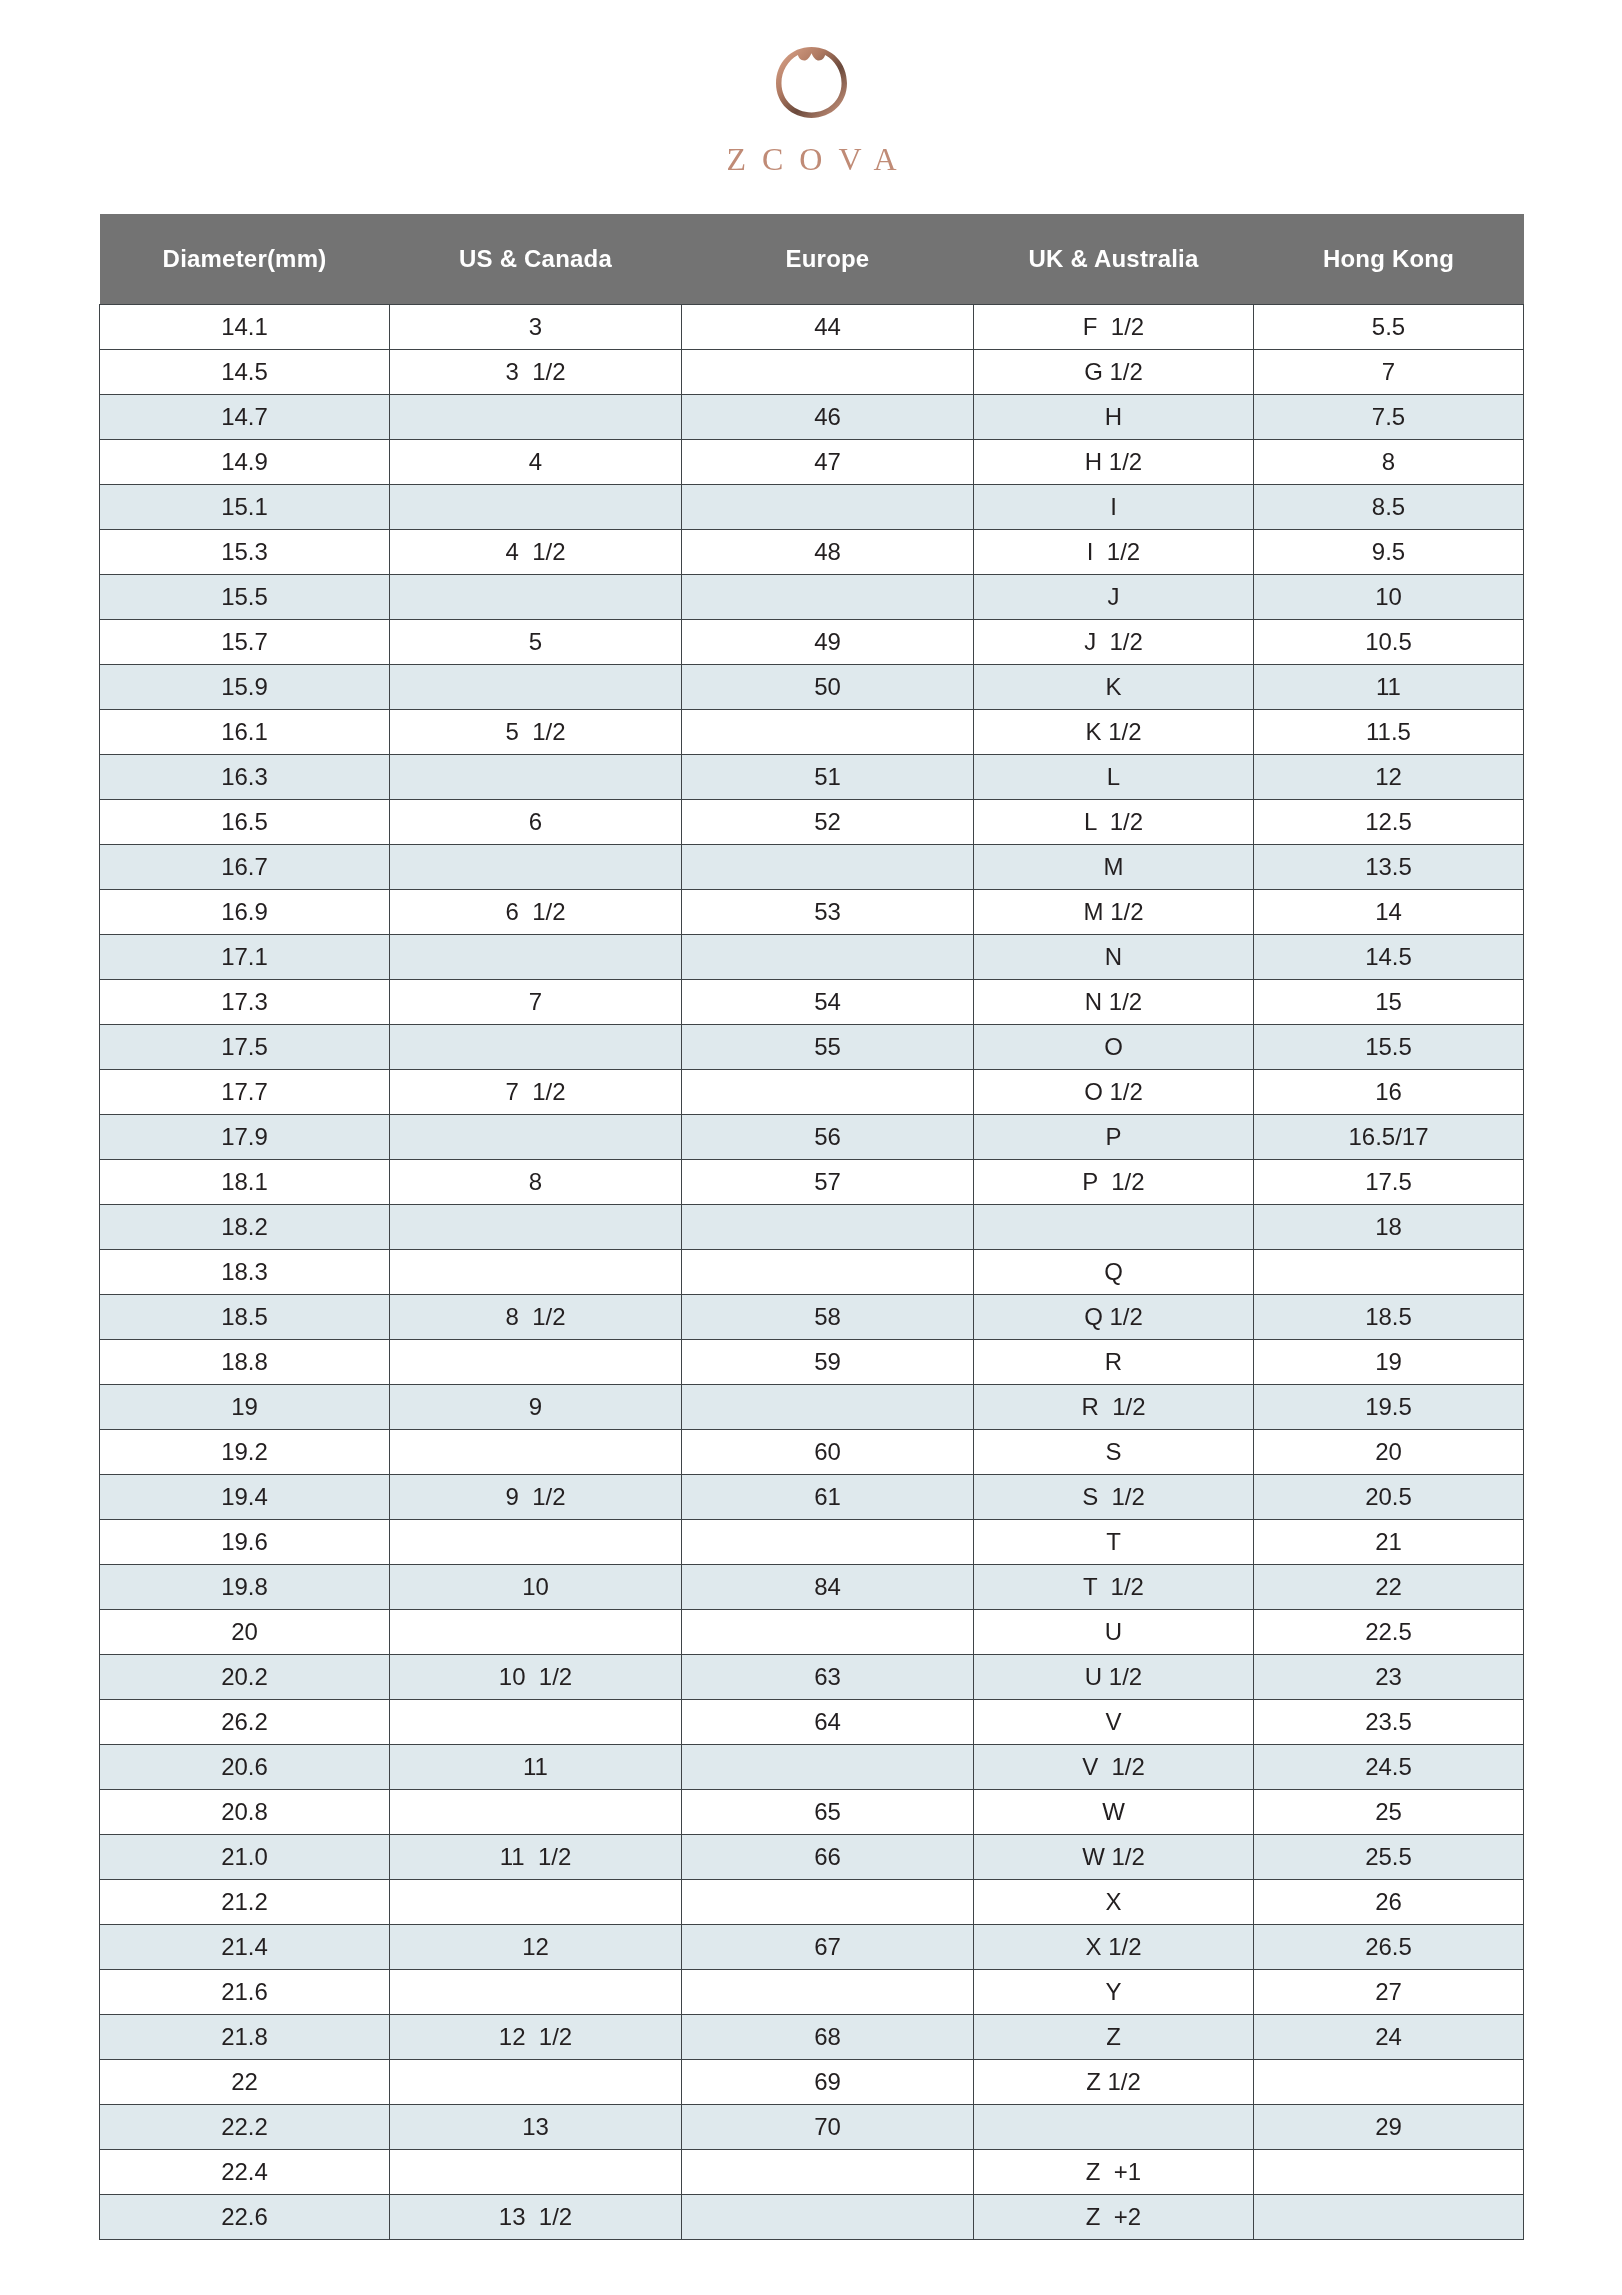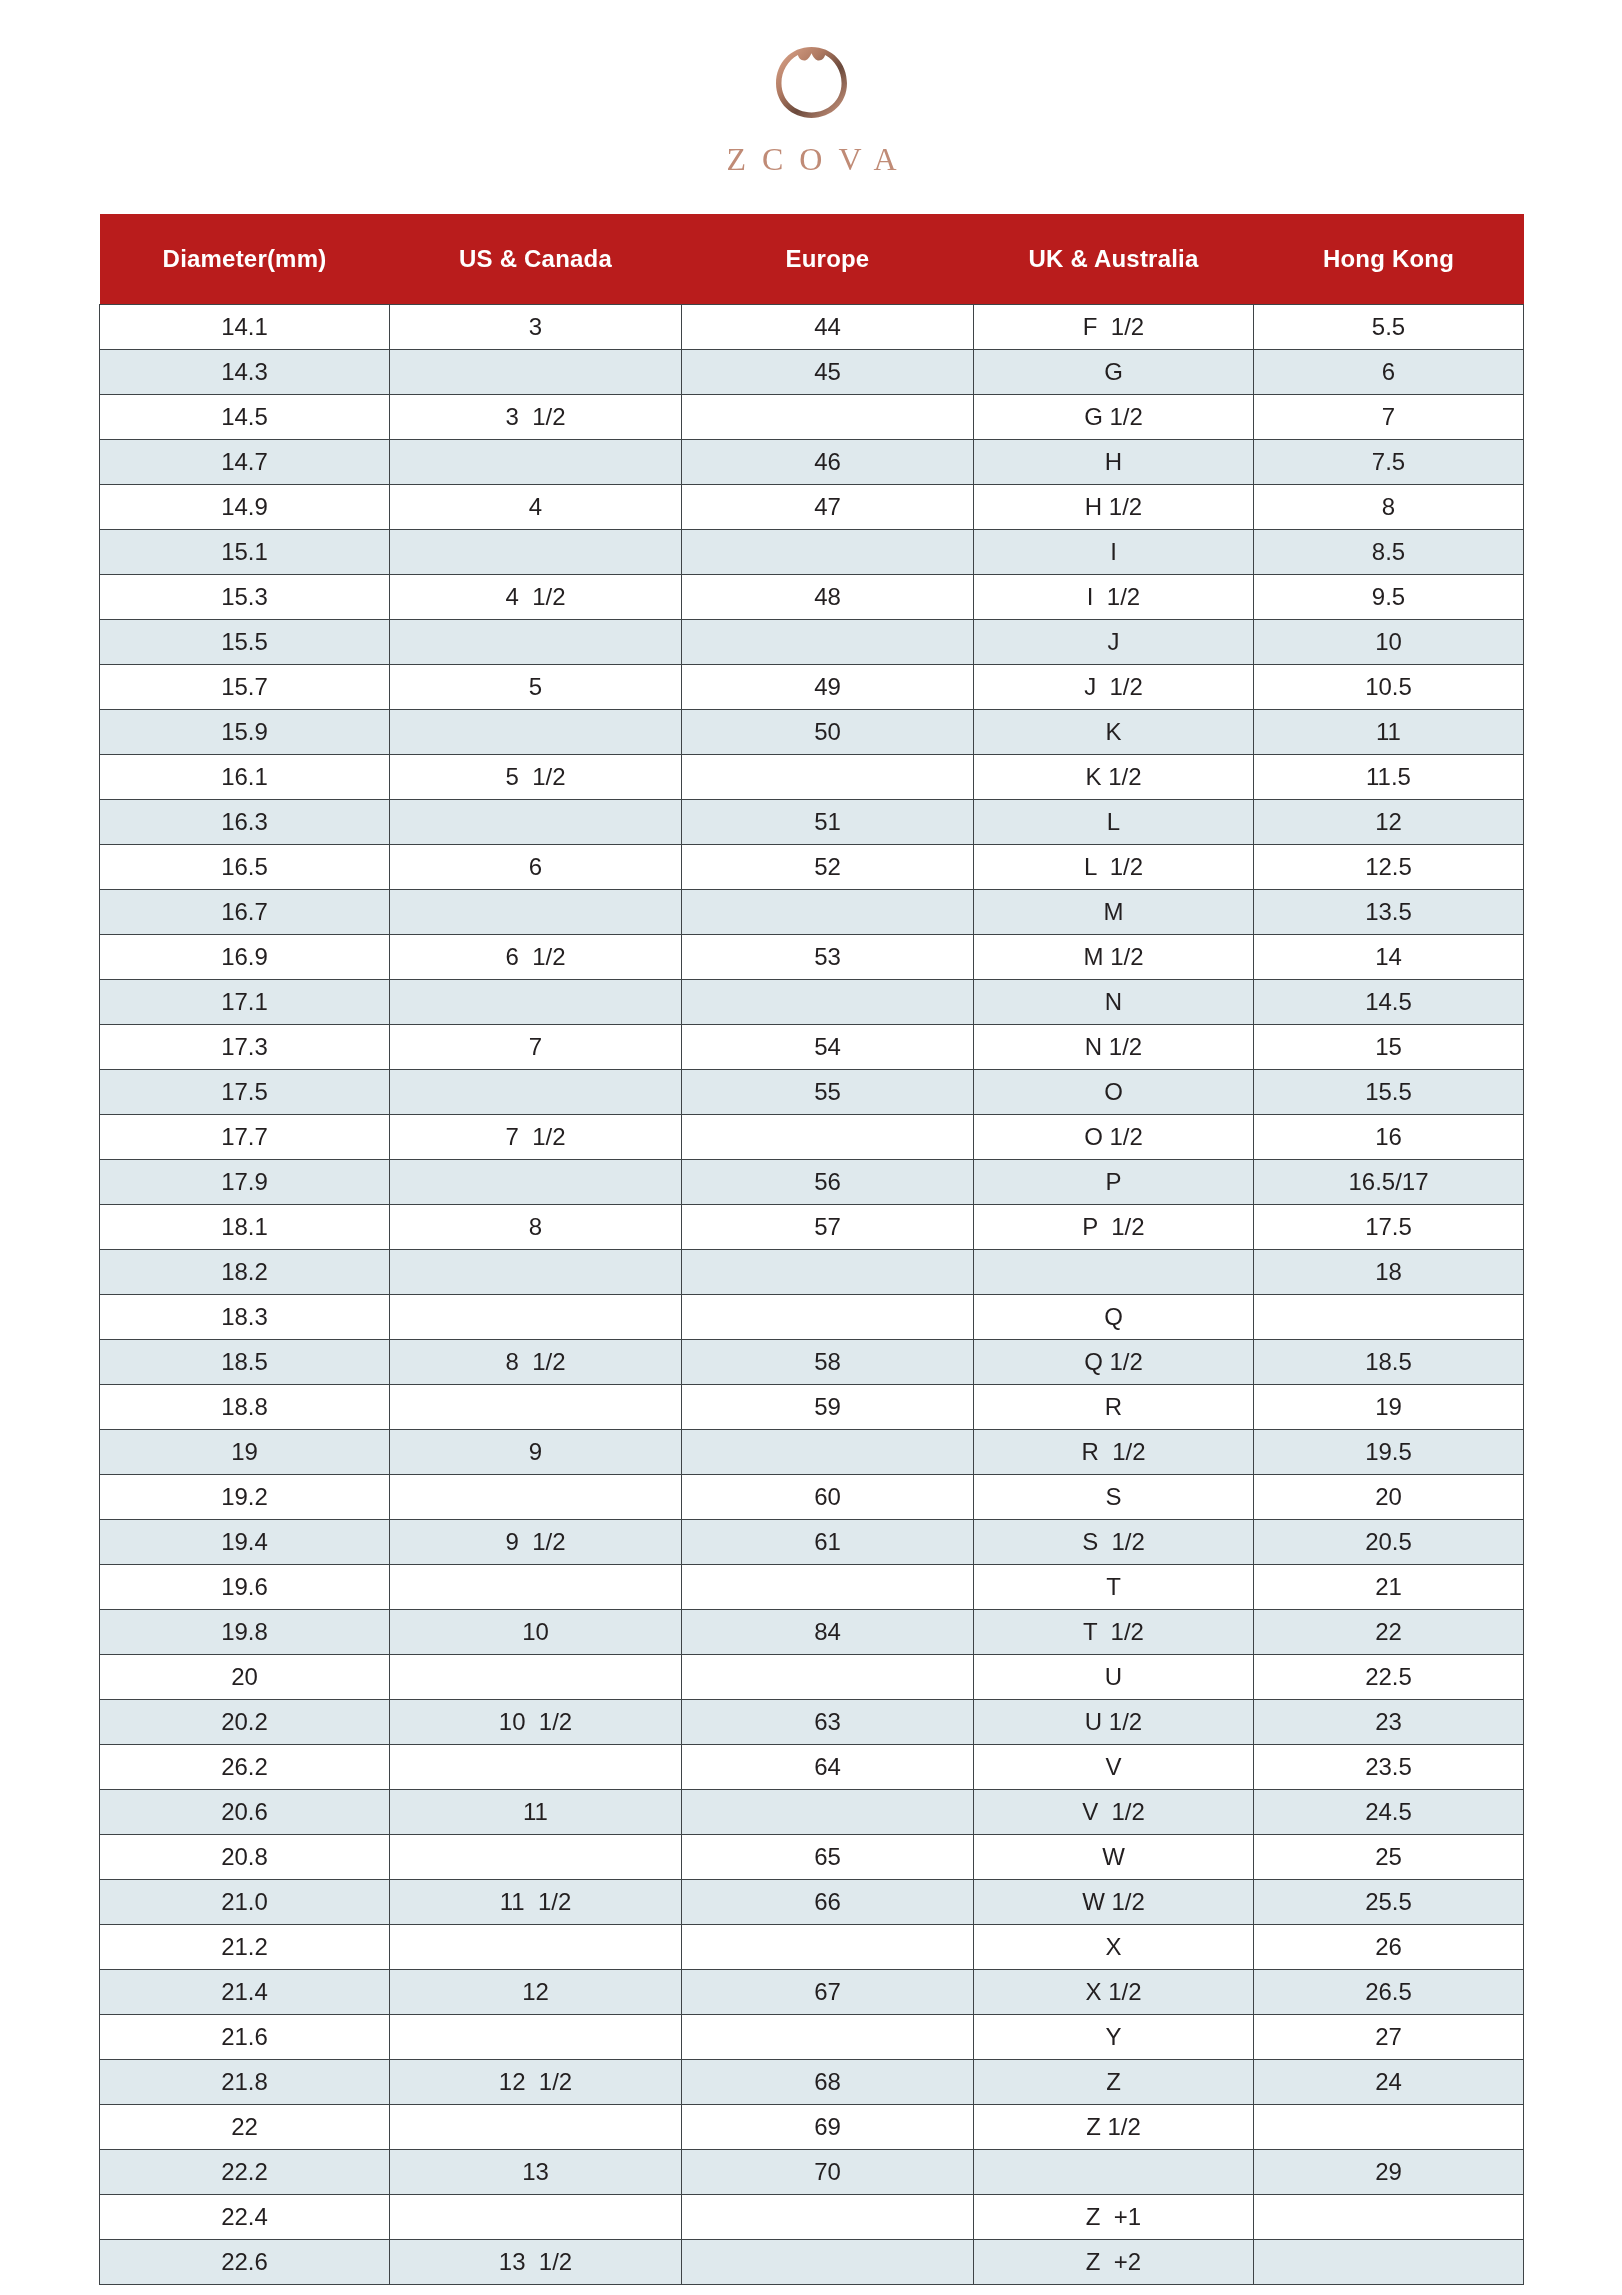--- a/index.html
+++ b/index.html
@@ -49,21 +49,21 @@
     border-collapse: collapse;
     table-layout: fixed;
   }
   table.size-chart col.c-diam { width: 290px; }
   table.size-chart col.c-us   { width: 292px; }
   table.size-chart col.c-eu   { width: 292px; }
   table.size-chart col.c-uk   { width: 280px; }
   table.size-chart col.c-hk   { width: 270px; }
 
   table.size-chart thead th {
-    background: #b91c1c;
+    background: #737373;
     color: #ffffff;
     font-size: 24px;
     font-weight: bold;
     height: 88px;
     vertical-align: middle;
     text-align: center;
     border: none;
     letter-spacing: 0.2px;
   }
 
@@ -142,27 +142,20 @@
       </tr>
     </thead>
     <tbody id="chart-body">
         <tr>
           <td>14.1</td>
           <td>3</td>
           <td>44</td>
           <td>F  1/2</td>
           <td class="">5.5</td>
         </tr>
-        <tr class="row-alt">
-          <td>14.3</td>
-          <td></td>
-          <td>45</td>
-          <td>G</td>
-          <td class="hk-hi">6</td>
-        </tr>
         <tr>
           <td>14.5</td>
           <td>3  1/2</td>
           <td></td>
           <td>G 1/2</td>
           <td class="">7</td>
         </tr>
         <tr class="row-alt">
           <td>14.7</td>
           <td></td>

